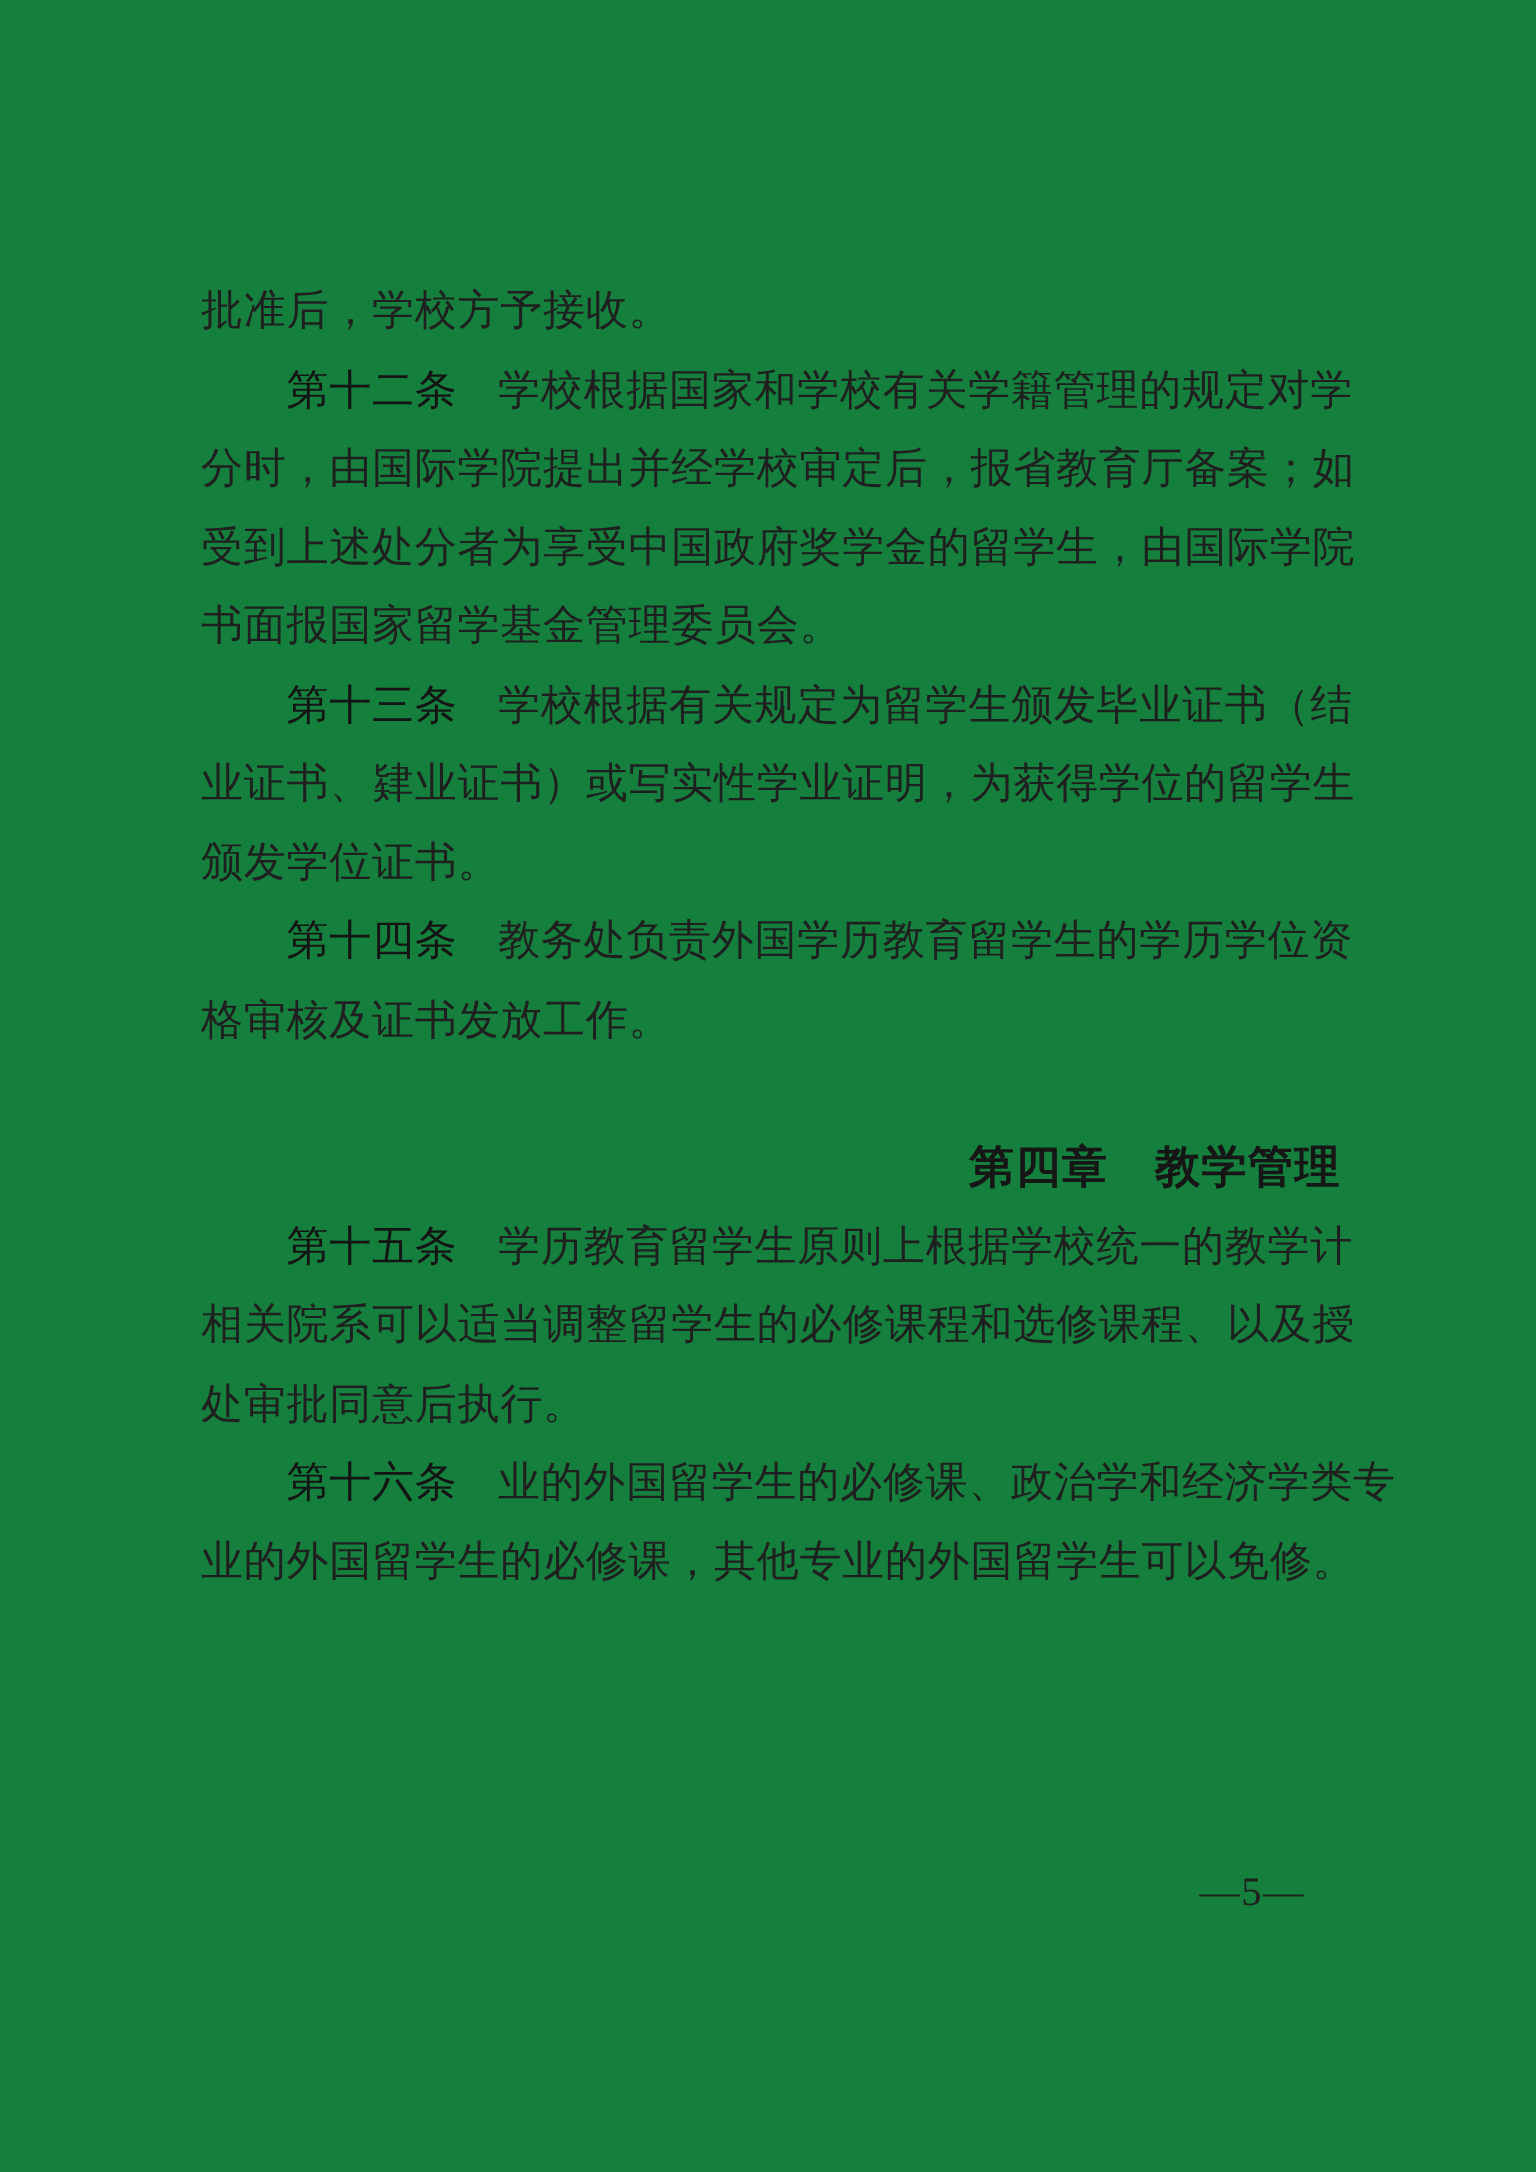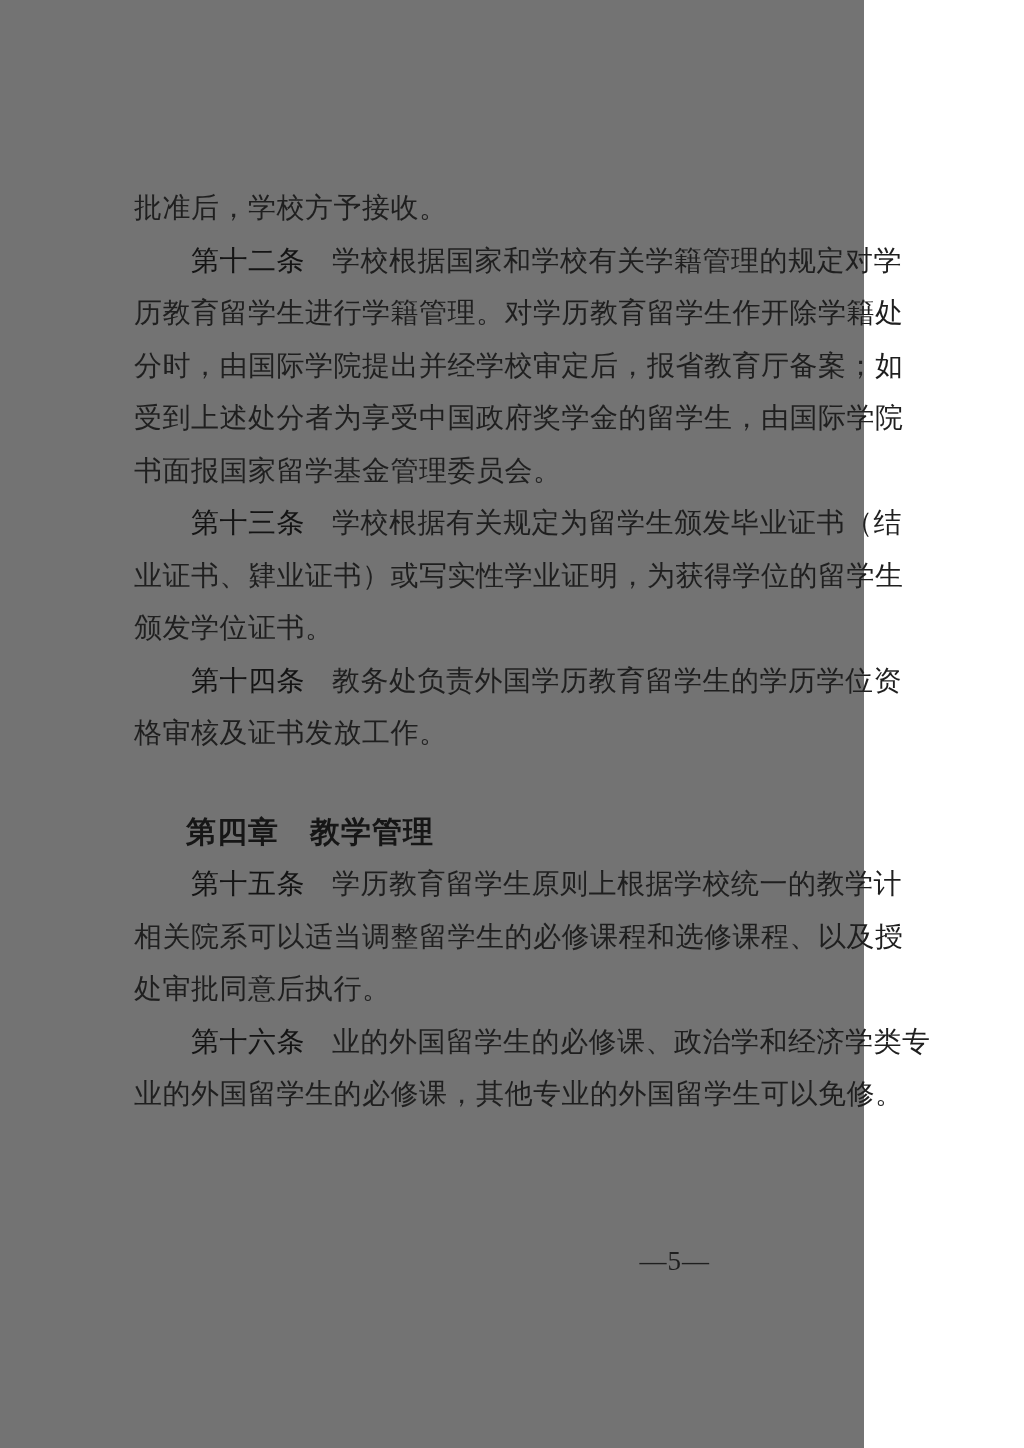--- a/index.html
+++ b/index.html
@@ -6,23 +6,23 @@
     margin: 0;
     padding: 0;
     width: 1024px;
     height: 1448px;
     background: #ffffff;
     overflow: hidden;
   }
   .sheet {
     position: absolute;
     left: 0; top: 0;
-    width: 864px;
+    width: 1024px;
     height: 1448px;
-    background: #737373;
+    background: #15803d;
     font-family: "Liberation Serif", "DejaVu Serif", serif;
     color: #1f1f1f;
   }
   .body-text {
     position: absolute;
     left: 134px;
     top: 182px;
     width: 760px;
   }
   .line {
@@ -41,21 +41,21 @@
     margin-right: 27px;
     color: #141414;
   }
   .chapter {
     font-family: "Liberation Sans", "DejaVu Sans", sans-serif;
     font-weight: bold;
     font-size: 30px;
     line-height: 52.5px;
     height: 52.5px;
     margin-top: 46px;
-    text-align: left;
+    text-align: right;
     text-indent: 52px;
     letter-spacing: 1px;
     color: #161616;
   }
   .page-number {
     position: absolute;
     top: 1246px;
     right: 154px;
     font-size: 27px;
     letter-spacing: 1px;
@@ -64,21 +64,20 @@
 </style>
 </head>
 <body>
 
 <div class="sheet">
   <div class="body-text">
 
     <div class="line"><span>批准后，学校方予接收。</span></div>
 
     <div class="line indent"><span class="art-num">第十二条</span><span>学校根据国家和学校有关学籍管理的规定对学</span></div>
-    <div class="line"><span>历教育留学生进行学籍管理。对学历教育留学生作开除学籍处</span></div>
     <div class="line"><span>分时，由国际学院提出并经学校审定后，报省教育厅备案；如</span></div>
     <div class="line"><span>受到上述处分者为享受中国政府奖学金的留学生，由国际学院</span></div>
     <div class="line"><span>书面报国家留学基金管理委员会。</span></div>
 
     <div class="line indent"><span class="art-num">第十三条</span><span>学校根据有关规定为留学生颁发毕业证书（结</span></div>
     <div class="line"><span>业证书、肄业证书）或写实性学业证明，为获得学位的留学生</span></div>
     <div class="line"><span>颁发学位证书。</span></div>
 
     <div class="line indent"><span class="art-num">第十四条</span><span>教务处负责外国学历教育留学生的学历学位资</span></div>
     <div class="line"><span>格审核及证书发放工作。</span></div>

